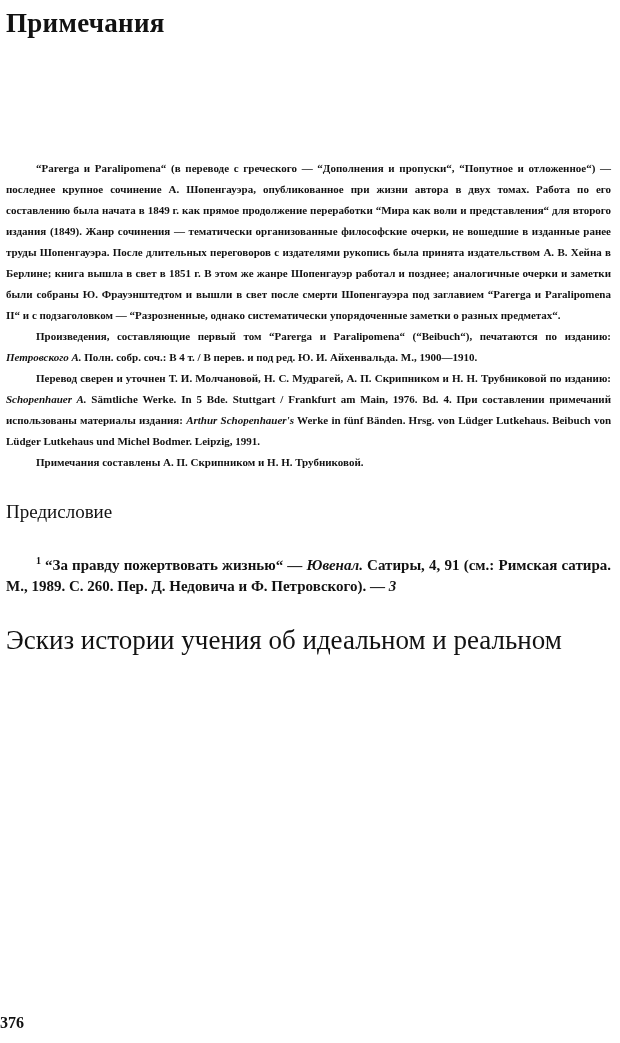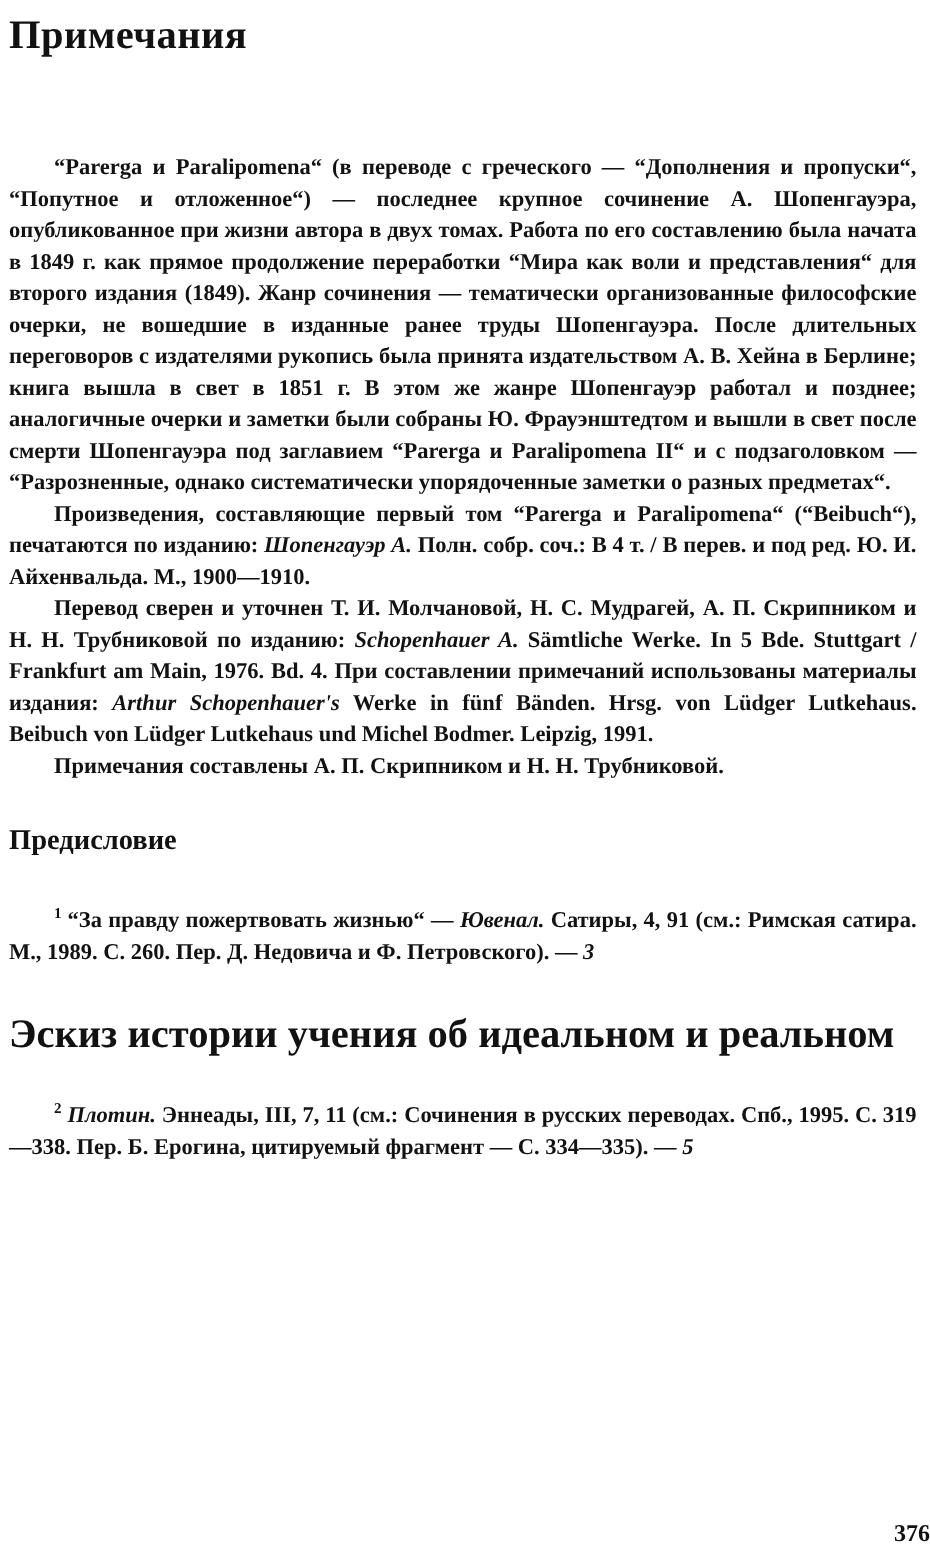--- a/index.html
+++ b/index.html
@@ -20,35 +20,35 @@
     overflow: hidden;
   }
   .page-title {
     font-size: 27px;
     line-height: 30px;
     margin: 0;
     font-weight: bold;
     letter-spacing: 0.3px;
   }
   .intro {
-    margin-top: 64px;
-    font-size: 15px;
+    margin-top: 120px;
+    font-size: 11px;
     line-height: 21px;
     text-align: justify;
   }
   .para {
     margin: 0;
     text-indent: 30px;
   }
   .it {
     font-style: italic;
   }
   .section-heading {
     margin: 0;
-    font-weight: bold;
+    font-weight: normal;
   }
   .h-pred {
     margin-top: 27px;
     font-size: 19px;
     line-height: 23px;
   }
   .h-eskiz {
     margin-top: 31px;
     font-size: 27px;
     line-height: 25px;
@@ -67,51 +67,50 @@
     font-size: 10px;
     line-height: 0;
     margin-right: 4px;
     font-weight: bold;
   }
   .page-number {
     position: absolute;
     left: 0;
     bottom: 11px;
     width: 100%;
-    text-align: right;
+    text-align: left;
     font-size: 16px;
     font-weight: bold;
   }
 </style>
 </head>
 <body>
 
 <div class="page">
 
   <h1 class="page-title">Примечания</h1>
 
   <div class="intro">
     <p class="para"><span>“Parerga и Paralipomena“ (в переводе с греческого — “Дополнения и пропуски“, “Попутное и отложенное“) — последнее крупное сочинение А. Шопенгауэра, опубликованное при жизни автора в двух томах. Работа по его составлению была начата в 1849 г. как прямое продолжение переработки “Мира как воли и представления“ для второго издания (1849). Жанр сочинения — тематически организованные философские очерки, не вошедшие в изданные ранее труды Шопенгауэра. После длительных переговоров с издателями рукопись была принята издательством А. В. Хейна в Берлине; книга вышла в свет в 1851 г. В этом же жанре Шопенгауэр работал и позднее; аналогичные очерки и заметки были собраны Ю. Фрауэнштедтом и вышли в свет после смерти Шопенгауэра под заглавием “Parerga и Paralipomena II“ и с подзаголовком — “Разрозненные, однако систематически упорядоченные заметки о разных предметах“.</span></p>
 
-    <p class="para"><span>Произведения, составляющие первый том “Parerga и Paralipomena“ (“Beibuch“), печатаются по изданию: </span><span class="it">Шопенгауэр А.</span><span> Полн. собр. соч.: В 4 т. / В перев. и под ред. Ю. И. Айхенвальда. М., 1900—1910.</span></p>
+    <p class="para"><span>Произведения, составляющие первый том “Parerga и Paralipomena“ (“Beibuch“), печатаются по изданию: </span><span class="it">Петровского А.</span><span> Полн. собр. соч.: В 4 т. / В перев. и под ред. Ю. И. Айхенвальда. М., 1900—1910.</span></p>
 
     <p class="para"><span>Перевод сверен и уточнен Т. И. Молчановой, Н. С. Мудрагей, А. П. Скрипником и Н. Н. Трубниковой по изданию: </span><span class="it">Schopenhauer A.</span><span> Sämtliche Werke. In 5 Bde. Stuttgart / Frankfurt am Main, 1976. Bd. 4. При составлении примечаний использованы материалы издания: </span><span class="it">Arthur Schopenhauer's</span><span> Werke in fünf Bänden. Hrsg. von Lüdger Lutkehaus. Beibuch von Lüdger Lutkehaus und Michel Bodmer. Leipzig, 1991.</span></p>
 
     <p class="para"><span>Примечания составлены А. П. Скрипником и Н. Н. Трубниковой.</span></p>
   </div>
 
   <h2 class="section-heading h-pred">Предисловие</h2>
 
   <div class="notes">
     <p class="note"><sup>1</sup><span>“За правду пожертвовать жизнью“ — </span><span class="it">Ювенал.</span><span> Сатиры, 4, 91 (см.: Римская сатира. М., 1989. С. 260. Пер. Д. Недовича и Ф. Петровского). — </span><span class="it">3</span></p>
   </div>
 
   <h2 class="section-heading h-eskiz">Эскиз истории учения об идеальном и реальном</h2>
 
   <div class="notes">
 
-    <p class="note"><sup>2</sup><span class="it">Плотин.</span><span> Эннеады, III, 7, 11 (см.: Сочинения в русских переводах. Спб., 1995. С. 319—338. Пер. Б. Ерогина, цитируемый фрагмент — С. 334—335). — </span><span class="it">5</span></p>
 
   </div>
 
   <div class="page-number">376</div>
 
 </div>
 
 </body></html>

